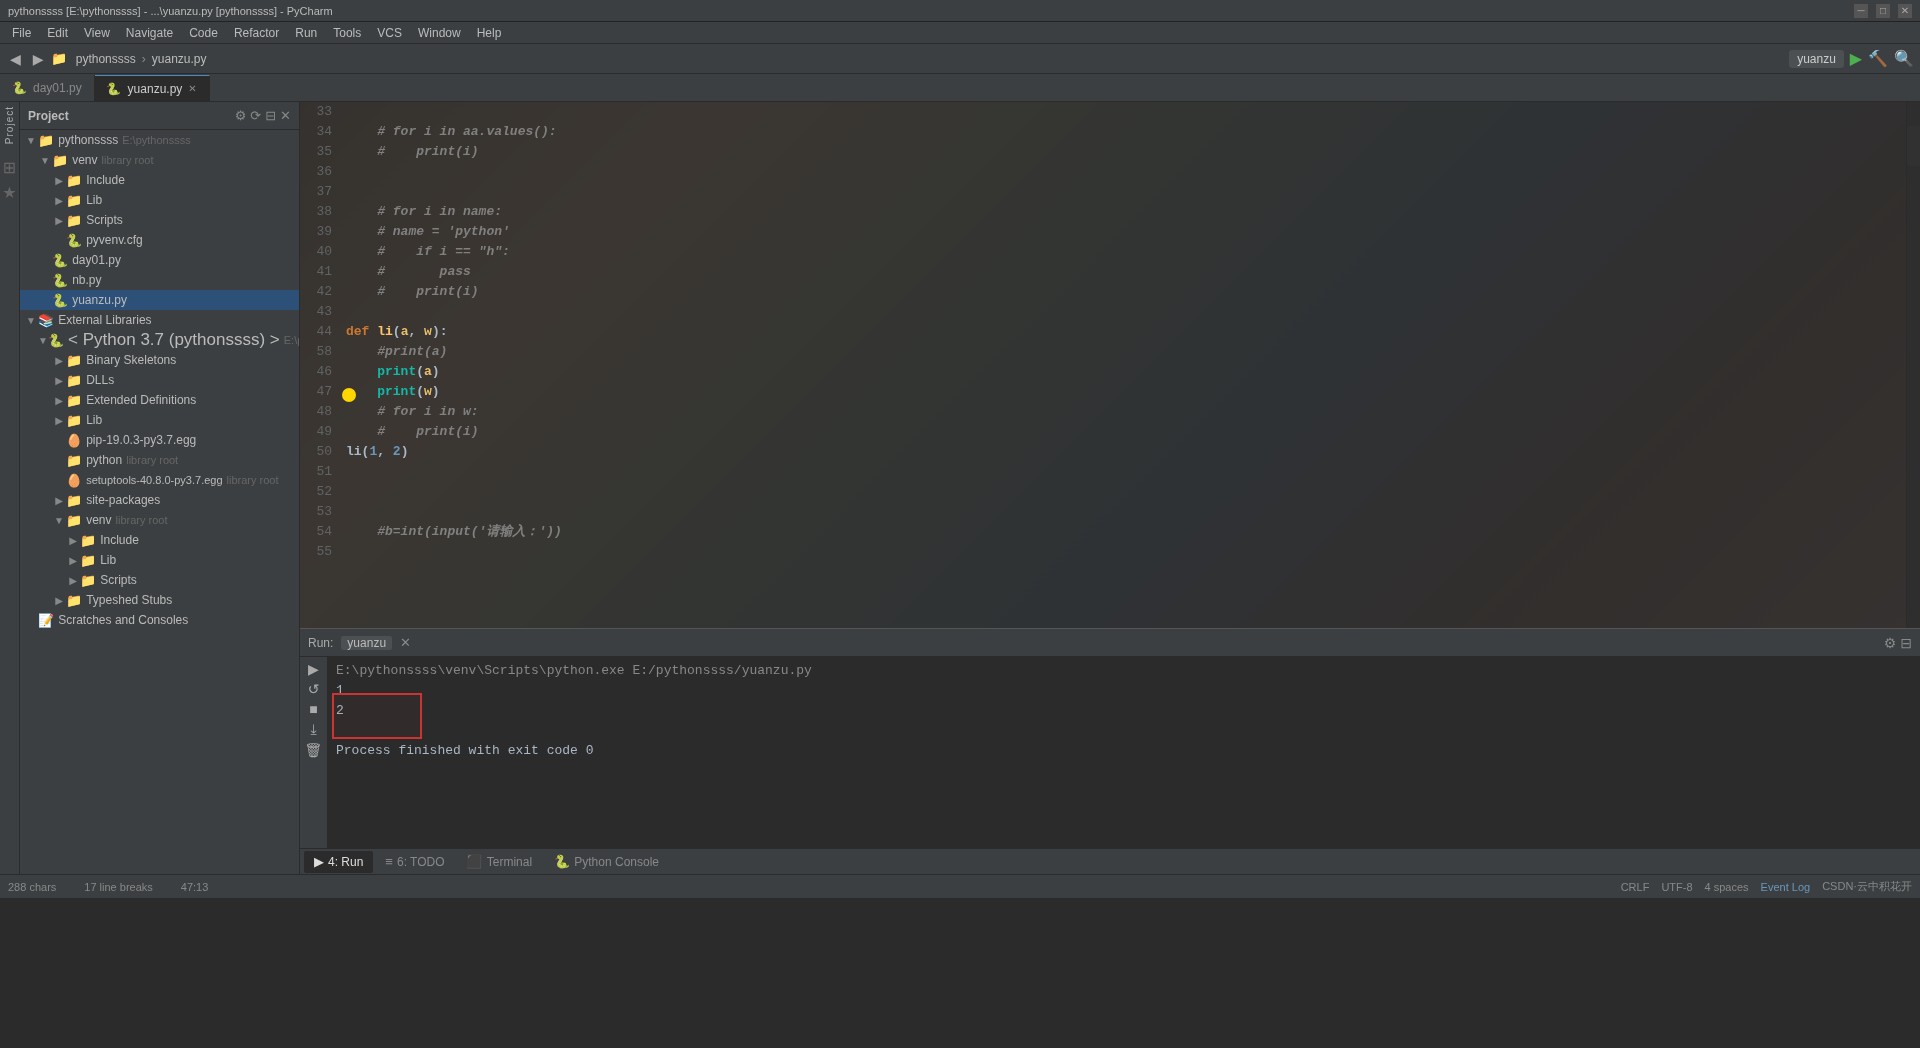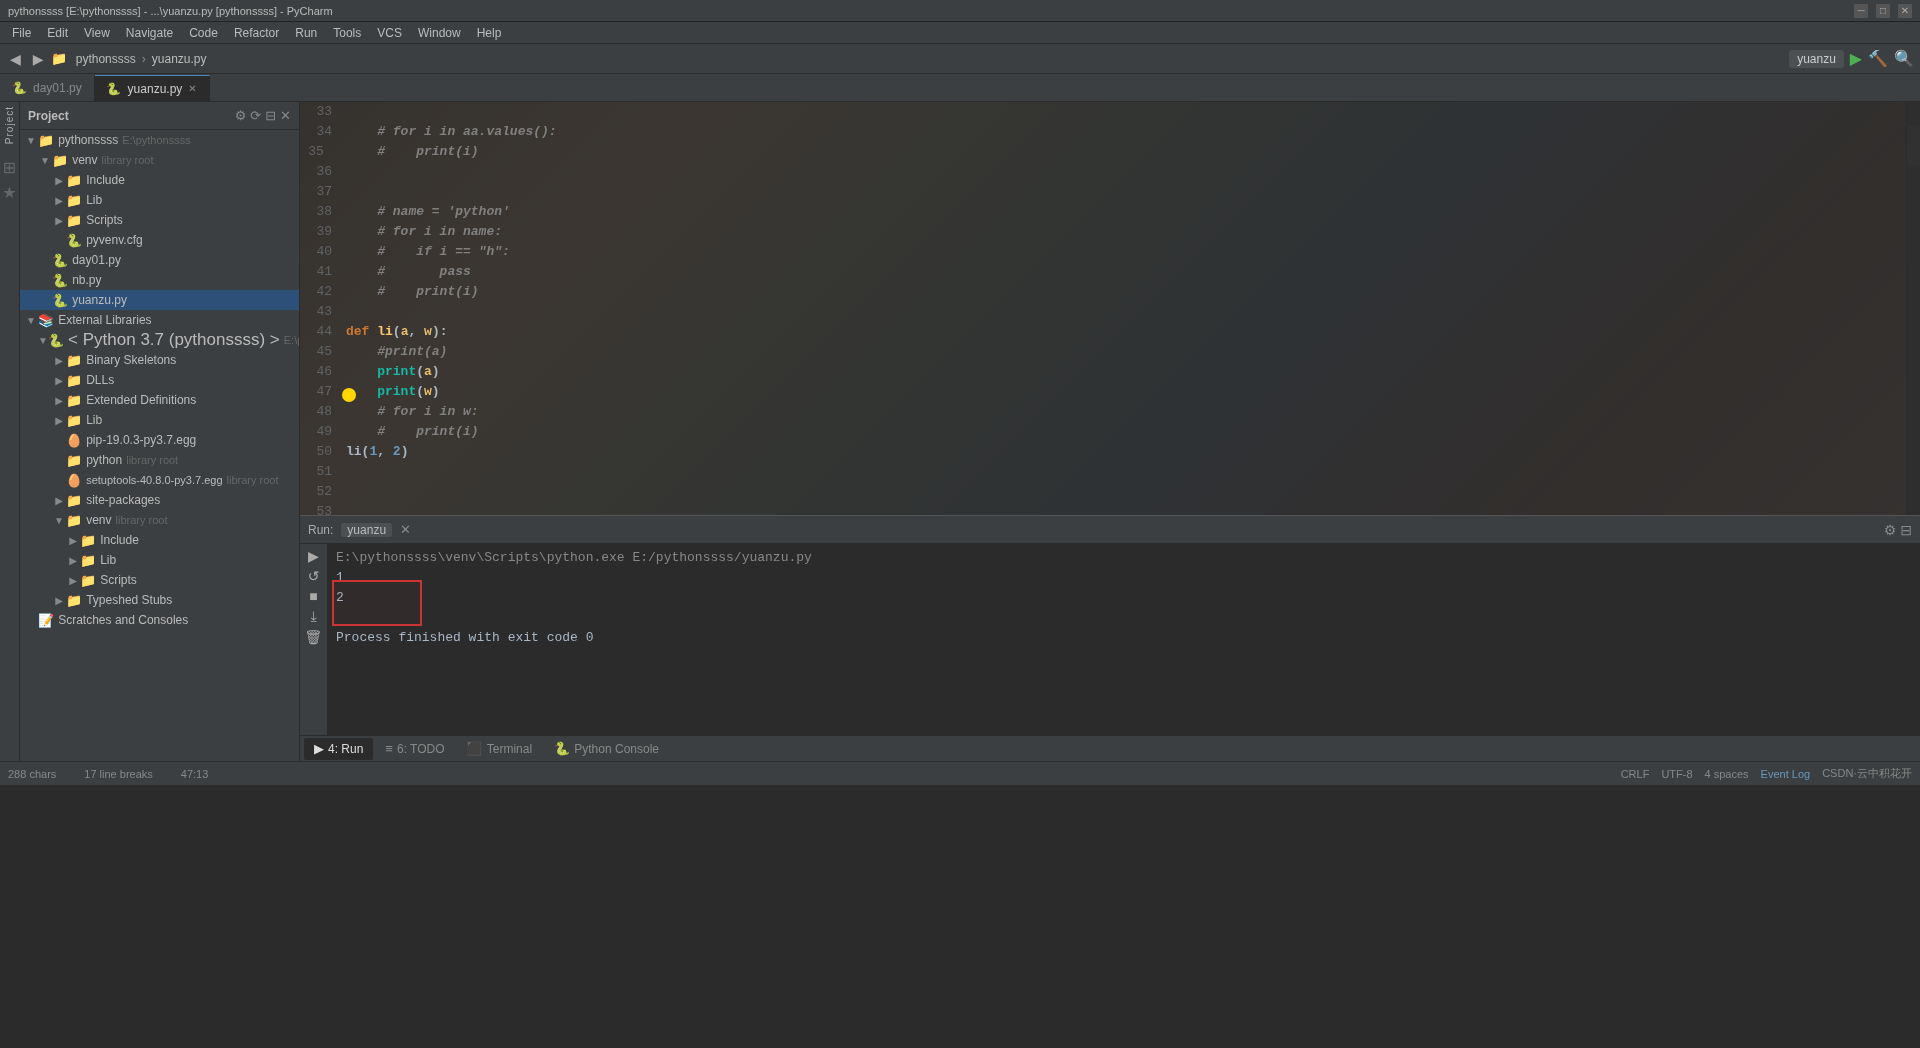--- a/index.html
+++ b/index.html
@@ -300,21 +300,21 @@
     .btab .btab-icon { font-size: 13px; }
 
     
     ::-webkit-scrollbar { width: 8px; height: 8px; }
     ::-webkit-scrollbar-track { background: #3c3f41; }
     ::-webkit-scrollbar-thumb { background: #555; border-radius: 4px; }
 
     .full-layout {
       display: flex;
       flex-direction: column;
-      height: 785px;
+      height: 898px;
     }
 
     #content-area {
       flex: 1;
       display: flex;
       flex-direction: column;
       overflow: hidden;
     }
 
     #editor-run-split {
@@ -577,51 +577,51 @@
 
         <div id="editor-section">
 
           <div id="anime-bg"></div>
 
           <div id="code-container">
 
             <div id="line-numbers">
               <div style="line-height:20px;">33</div>
               <div style="line-height:20px;">34</div>
-              <div style="line-height:20px;text-align:center;">35</div>
+              <div style="line-height:20px;">35</div>
               <div style="line-height:20px;">36</div>
               <div style="line-height:20px;">37</div>
               <div style="line-height:20px;">38</div>
               <div style="line-height:20px;">39</div>
               <div style="line-height:20px;">40</div>
               <div style="line-height:20px;">41</div>
               <div style="line-height:20px;">42</div>
               <div style="line-height:20px;">43</div>
               <div style="line-height:20px;">44</div>
-              <div style="line-height:20px;">45</div>
+              <div style="line-height:20px;">58</div>
               <div style="line-height:20px;">46</div>
               <div style="line-height:20px;">47</div>
               <div style="line-height:20px;">48</div>
               <div style="line-height:20px;">49</div>
               <div style="line-height:20px;">50</div>
               <div style="line-height:20px;">51</div>
               <div style="line-height:20px;">52</div>
               <div style="line-height:20px;">53</div>
               <div style="line-height:20px;">54</div>
               <div style="line-height:20px;">55</div>
             </div>
 
             <div id="code-lines">
               <div class="code-line">&nbsp;</div>
               <div class="code-line"><span class="cm">    # for i in aa.values():</span></div>
               <div class="code-line"><span class="cm">    #    print(i)</span></div>
               <div class="code-line">&nbsp;</div>
               <div class="code-line">&nbsp;</div>
+              <div class="code-line"><span class="cm">    # for i in name:</span></div>
               <div class="code-line"><span class="cm">    # name = 'python'</span></div>
-              <div class="code-line"><span class="cm">    # for i in name:</span></div>
               <div class="code-line"><span class="cm">    #    if i == "h":</span></div>
               <div class="code-line"><span class="cm">    #       pass</span></div>
               <div class="code-line"><span class="cm">    #    print(i)</span></div>
               <div class="code-line">&nbsp;</div>
               <div class="code-line"><span class="kw">def </span><span class="fn">li</span><span class="normal">(</span><span class="param">a</span><span class="normal">, </span><span class="param">w</span><span class="normal">):</span></div>
               <div class="code-line"><span class="cm">    #print(a)</span></div>
               <div class="code-line"><span class="normal">    </span><span class="builtin">print</span><span class="normal">(</span><span class="param">a</span><span class="normal">)</span></div>
               <div class="code-line"><span class="normal">    </span><span class="builtin">print</span><span class="normal">(</span><span class="param">w</span><span class="normal">)</span></div>
               <div class="code-line"><span class="cm">    # for i in w:</span></div>
               <div class="code-line"><span class="cm">    #    print(i)</span></div>

